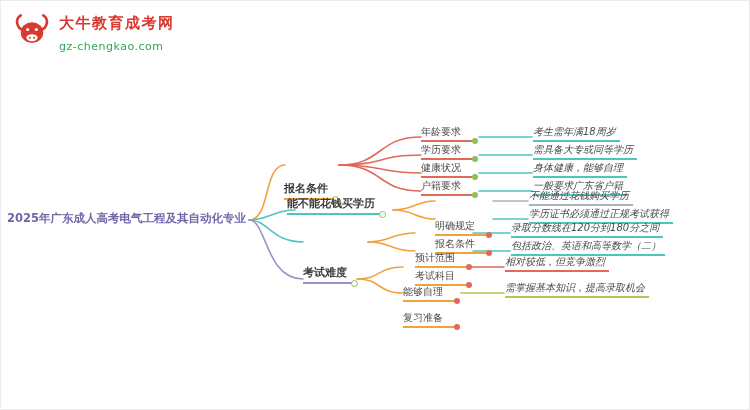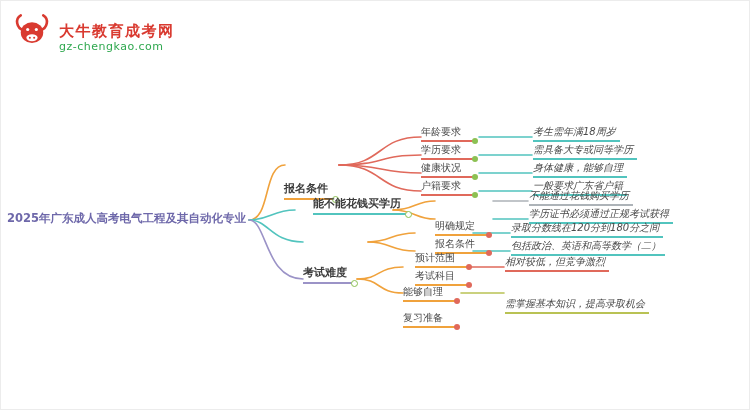--- a/index.html
+++ b/index.html
@@ -13,21 +13,21 @@
   .links path{ fill:none; stroke-width:1.6; stroke-linecap:round; }
   .s-orange{ stroke:#F0A23C; }
   .s-red{ stroke:#E0695B; }
   .s-teal{ stroke:#52C4BE; }
   .s-gray{ stroke:#ADB3B8; }
   .s-purple{ stroke:#9B93C7; }
   .s-olive{ stroke:#B9C254; }
 
   .brand{ position:absolute; left:12px; top:10px; display:flex; align-items:flex-end; gap:8px; z-index:2; cursor:pointer; }
   .brand-name{ color:#D93A30; font-size:15px; font-weight:bold; letter-spacing:1.5px; line-height:18px; }
-  .brand-url{ color:#2FA84F; font-size:11px; margin-top:0; letter-spacing:.5px; }
+  .brand-url{ color:#2FA84F; font-size:11px; margin-top:8px; letter-spacing:.5px; }
 
   .node{ position:absolute; z-index:1; white-space:nowrap; }
   .lbl{
     display:inline-block; position:relative;
     font-size:10px; line-height:13px; color:#4a4a4a;
     padding:0 14px 2px 0; border-bottom:2px solid transparent;
   }
   .branch .lbl{ font-size:11px; line-height:14px; color:#3b3b3b; font-weight:bold; padding:0 6px 2px 0; }
   .leaf .lbl{ padding:0 4px 2px 0;font-style:italic; }
   .root-lbl{ font-size:11.5px; line-height:14px; font-weight:bold; color:#6E68AA; border-bottom:none; padding:0; }
@@ -132,21 +132,21 @@
   <div class="node leaf" style="left:532px;top:155px">
     <span class="lbl u-teal">身体健康，能够自理</span>
   </div>
   <div class="node leaf" style="left:532px;top:137px">
     <span class="lbl u-teal">需具备大专或同等学历</span>
   </div>
   <div class="node leaf" style="left:532px;top:173px">
     <span class="lbl u-teal">一般要求广东省户籍</span>
   </div>
 
-  <div class="node branch" style="left:312px;top:191px">
+  <div class="node branch" style="left:286px;top:191px">
     <span class="lbl u-teal dot-ring">能不能花钱买学历</span>
   </div>
   <div class="node" style="left:434px;top:183px">
     <span class="lbl u-orange dot-red">明确规定</span>
   </div>
   <div class="node" style="left:434px;top:201px">
     <span class="lbl u-orange dot-red">报名条件</span>
   </div>
   <div class="node leaf" style="left:528px;top:183px">
     <span class="lbl u-gray">不能通过花钱购买学历</span>
@@ -173,17 +173,17 @@
   </div>
   <div class="node" style="left:402px;top:249px">
     <span class="lbl u-orange dot-red">能够自理</span>
   </div>
   <div class="node" style="left:402px;top:275px">
     <span class="lbl u-orange dot-red">复习准备</span>
   </div>
   <div class="node leaf" style="left:504px;top:249px">
     <span class="lbl u-red">相对较低，但竞争激烈</span>
   </div>
-  <div class="node leaf" style="left:504px;top:291px">
+  <div class="node leaf" style="left:504px;top:275px">
     <span class="lbl u-olive">需掌握基本知识，提高录取机会</span>
   </div>
 
 </div>
 
 </body></html>

